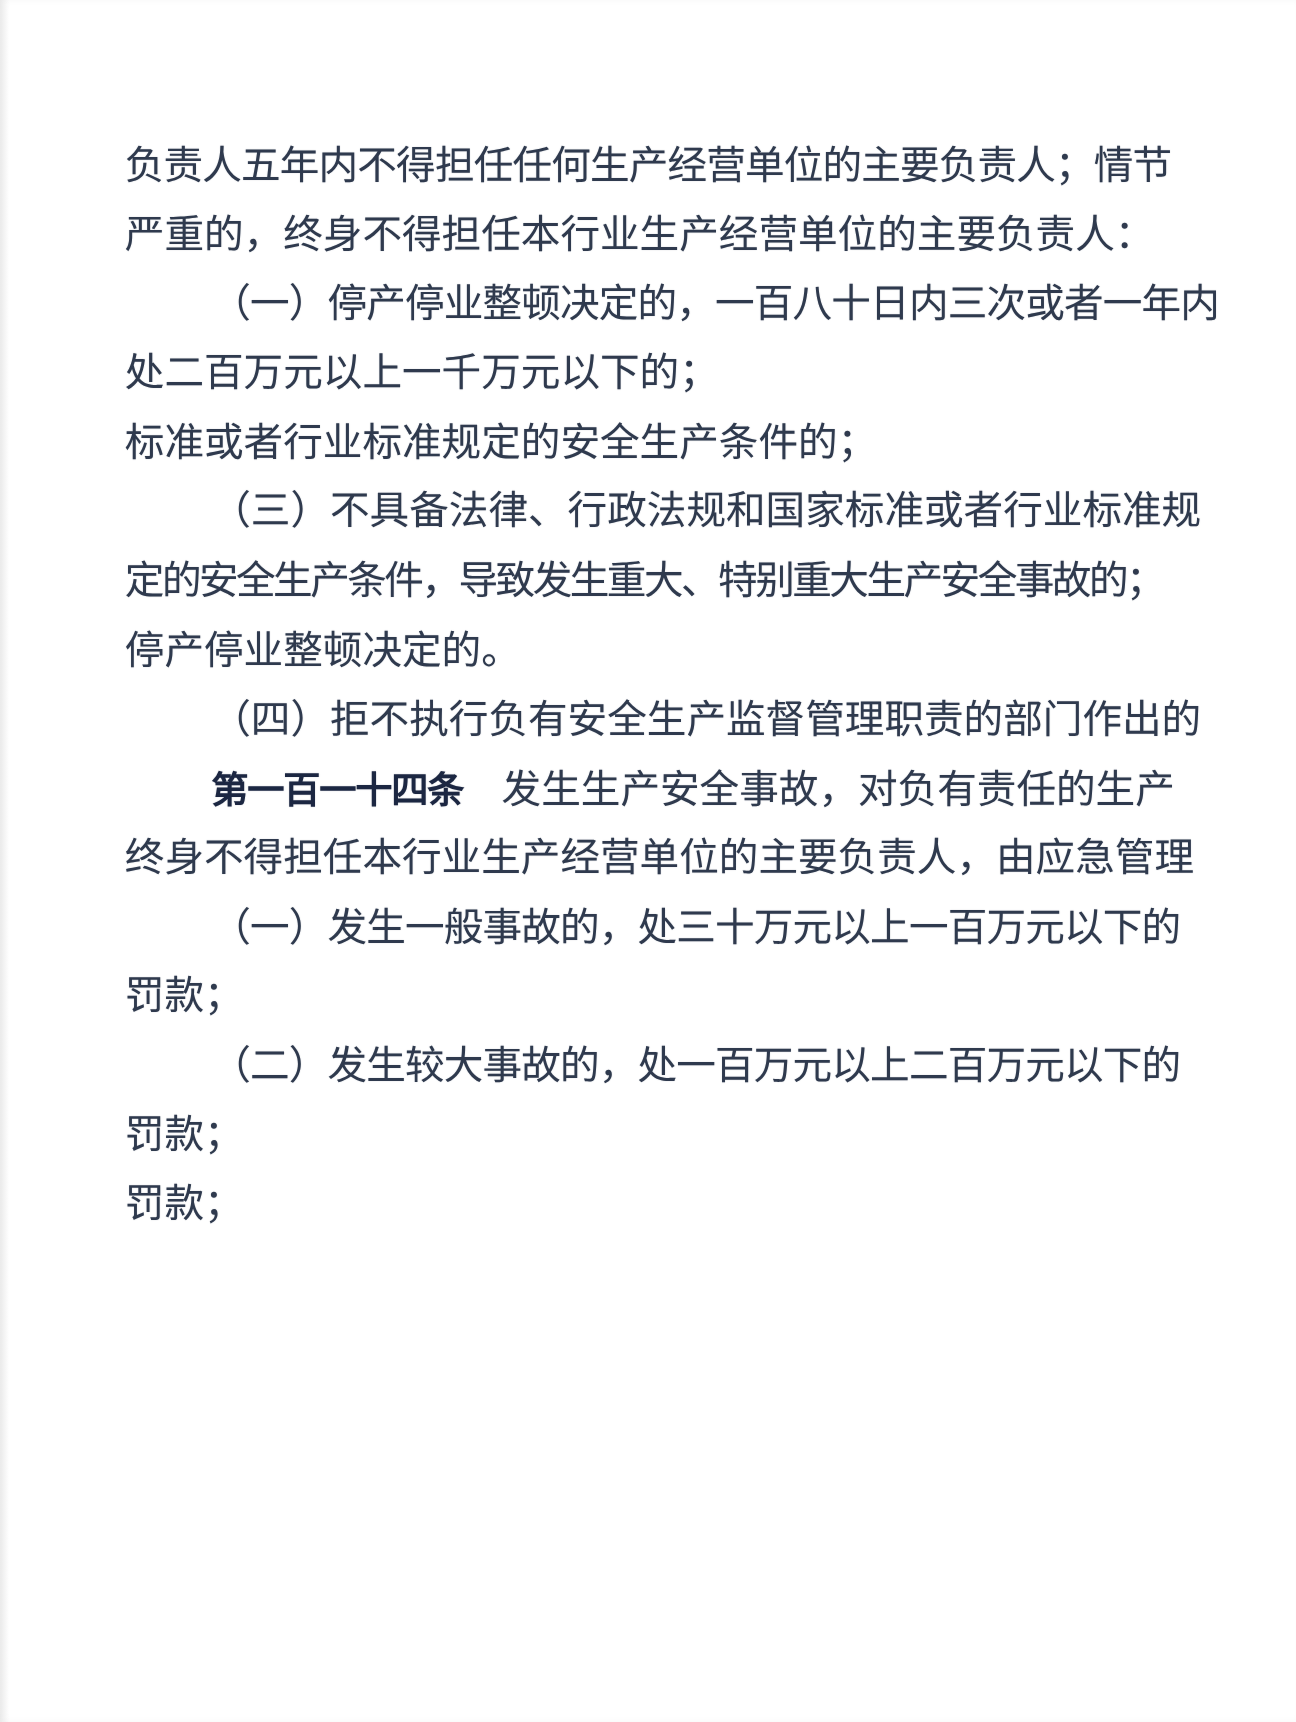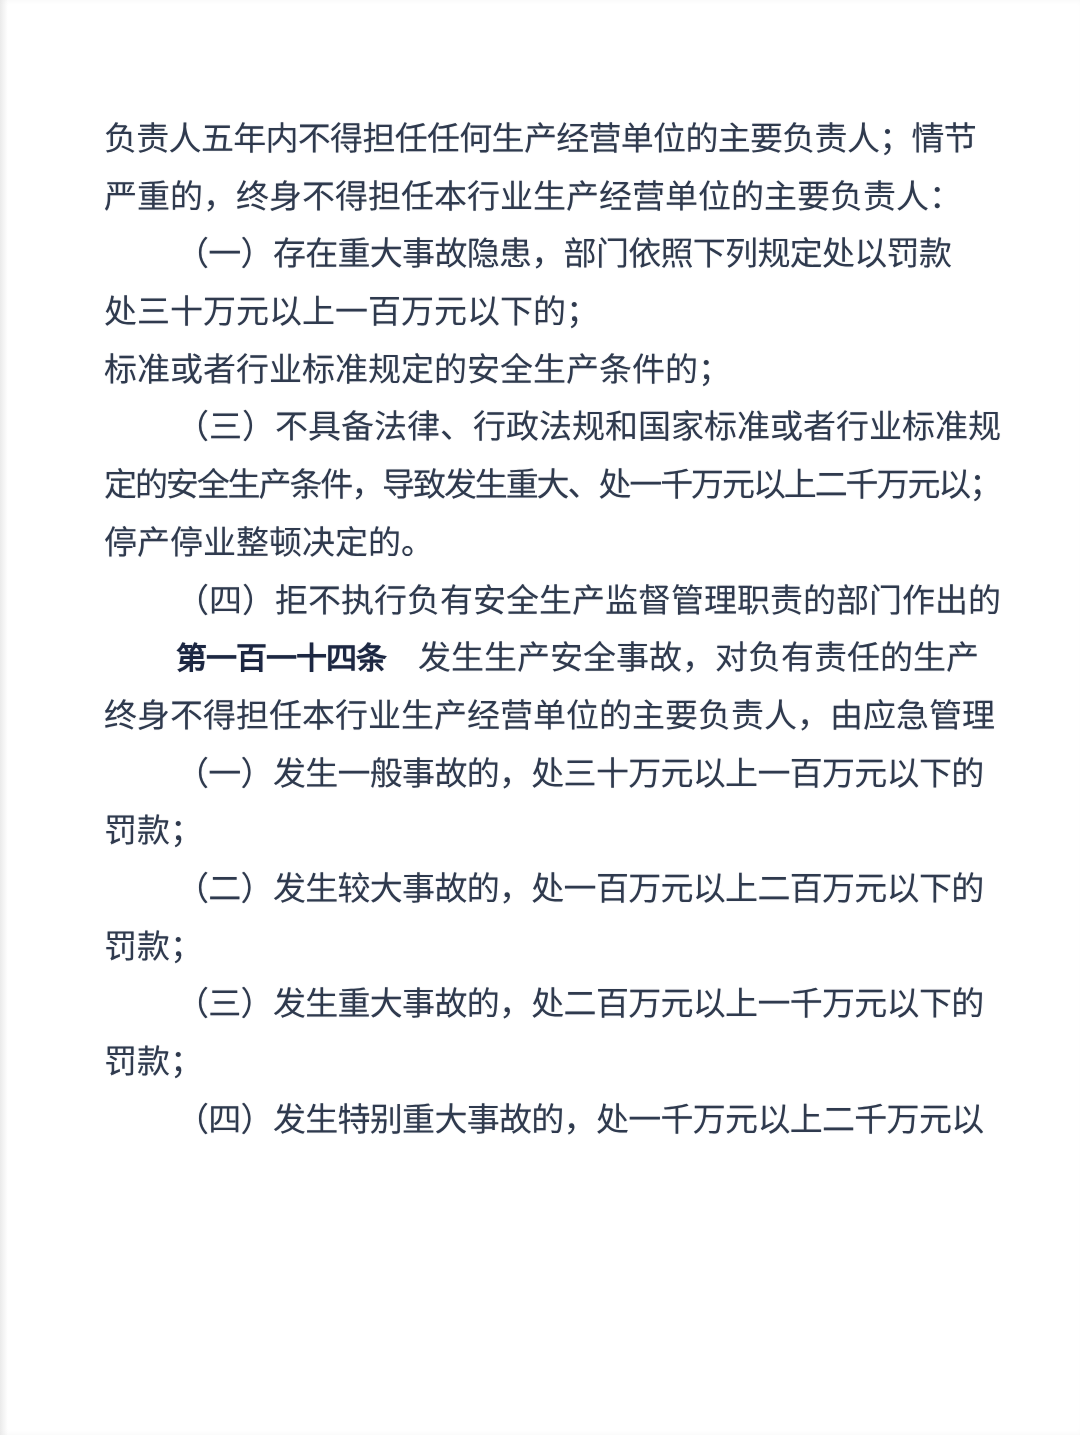--- a/index.html
+++ b/index.html
@@ -44,31 +44,29 @@
     text-shadow: 0 0 1px rgba(28,39,66,0.35);
     text-align: right;
   }
 </style>
 </head>
 <body>
 
 <div class="page">
   <div class="line t1">负责人五年内不得担任任何生产经营单位的主要负责人；情节</div>
   <div class="line">严重的，终身不得担任本行业生产经营单位的主要负责人：</div>
-  <div class="line indent t1">（一）存在重大事故隐患，部门依照下列规定处以罚款</div>
-  <div class="line">处三十万元以上一百万元以下的；</div>
+  <div class="line indent t1">（一）停产停业整顿决定的，一百八十日内三次或者一年内</div>
+  <div class="line">处二百万元以上一千万元以下的；</div>
   <div class="line">标准或者行业标准规定的安全生产条件的；</div>
   <div class="line indent">（三）不具备法律、行政法规和国家标准或者行业标准规</div>
-  <div class="line t2">定的安全生产条件，导致发生重大、处一千万元以上二千万元以；</div>
+  <div class="line t2">定的安全生产条件，导致发生重大、特别重大生产安全事故的；</div>
   <div class="line">停产停业整顿决定的。</div>
   <div class="line indent">（四）拒不执行负有安全生产监督管理职责的部门作出的</div>
   <div class="line indent">
     <span class="art">第一百一十四条</span><span>发生生产安全事故，对负有责任的生产</span>
   </div>
   <div class="line">终身不得担任本行业生产经营单位的主要负责人，由应急管理</div>
   <div class="line indent t1">（一）发生一般事故的，处三十万元以上一百万元以下的</div>
   <div class="line">罚款；</div>
   <div class="line indent t1">（二）发生较大事故的，处一百万元以上二百万元以下的</div>
   <div class="line">罚款；</div>
-  <div class="line indent t1">（三）发生重大事故的，处二百万元以上一千万元以下的</div>
   <div class="line">罚款；</div>
-  <div class="line indent t1">（四）发生特别重大事故的，处一千万元以上二千万元以</div>
 </div>
 
 </body></html>

